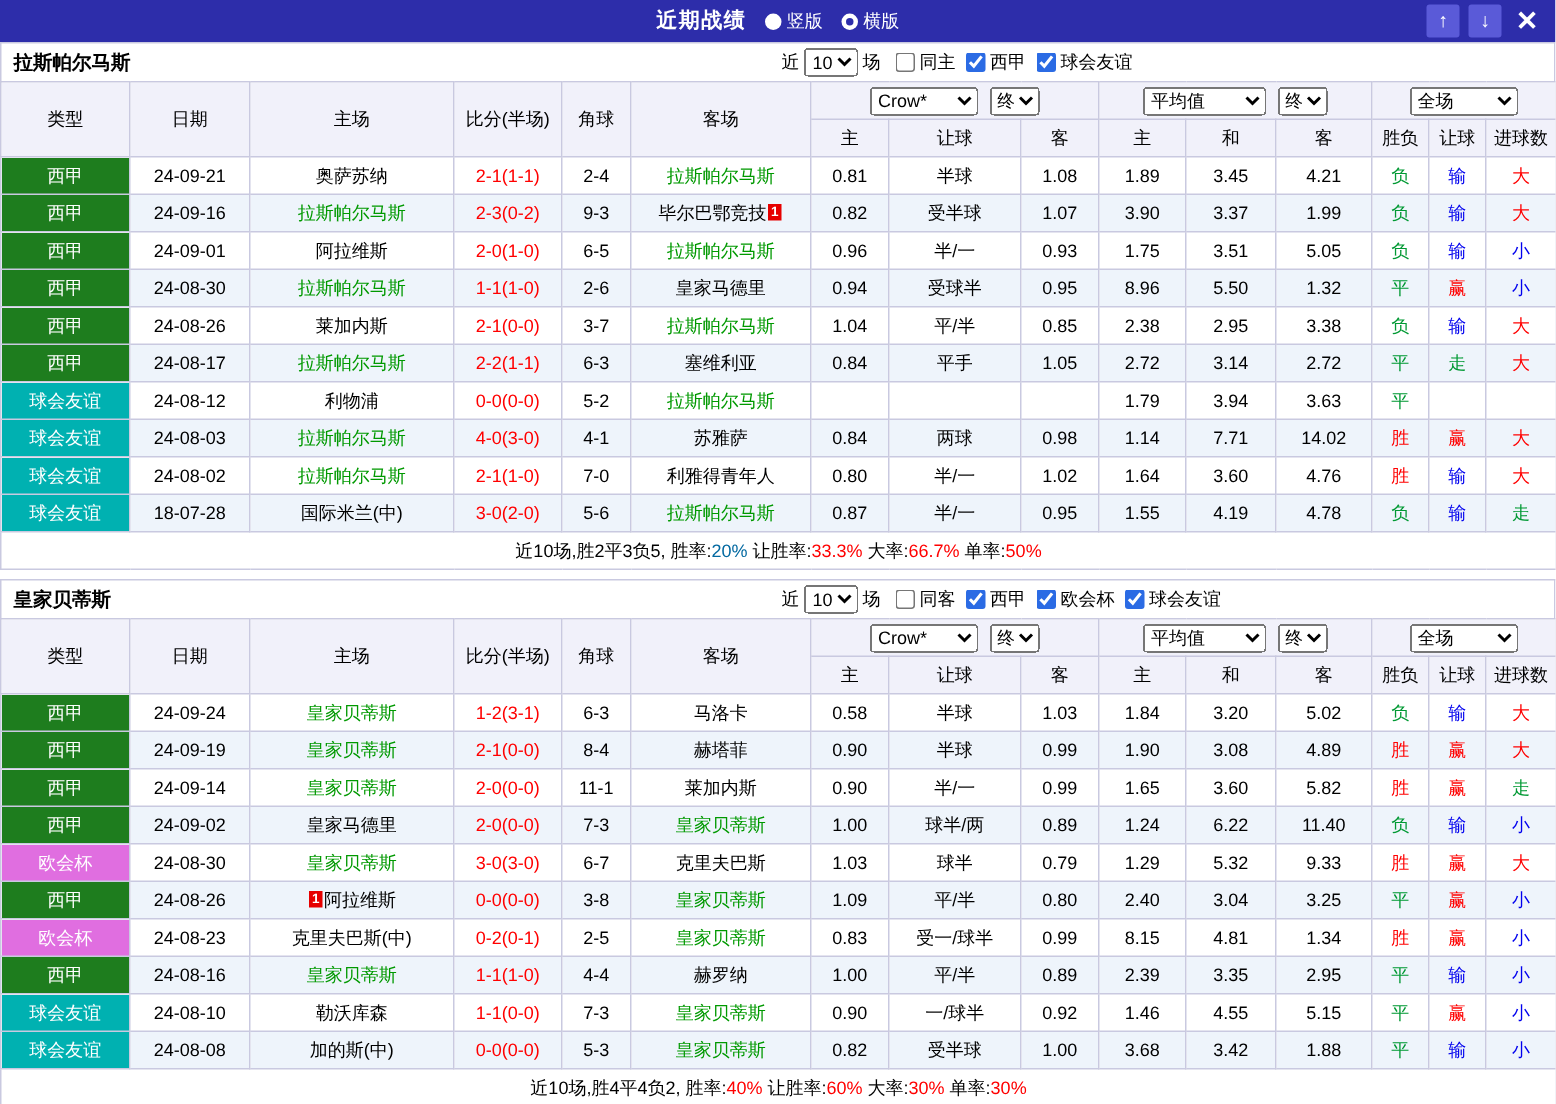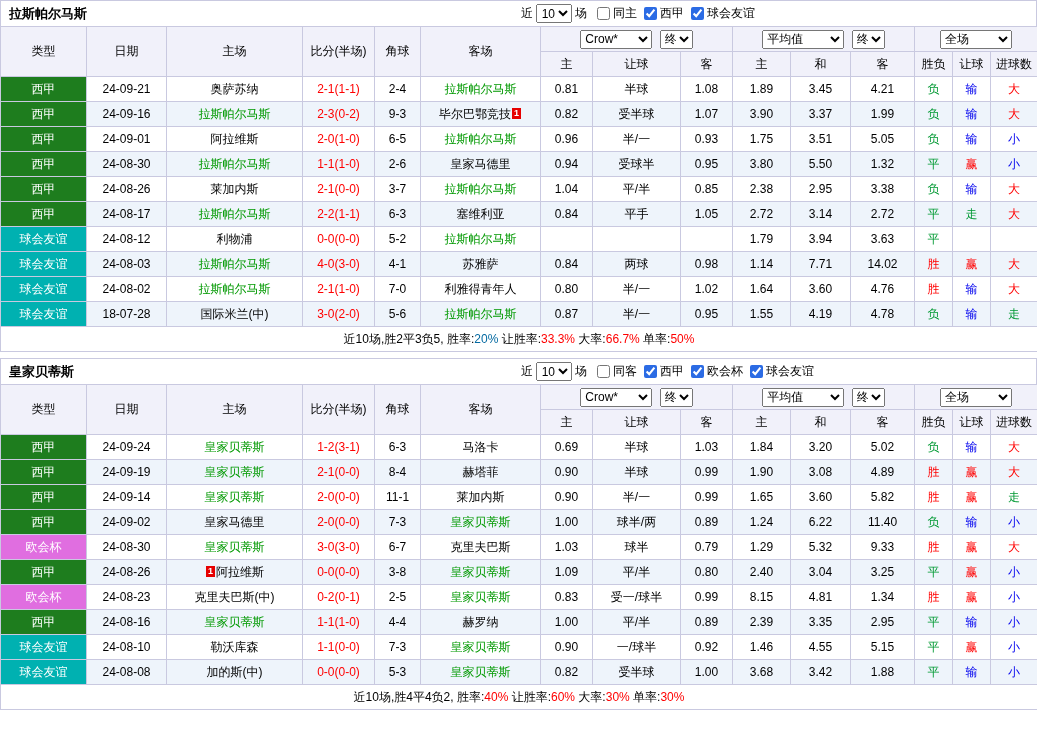--- a/index.html
+++ b/index.html
@@ -66,20 +66,38 @@
   }
   td.sumcell { height:24px; background:#fff; }
   .sum { text-align:center; }
   .gap { height:6px; background:#fff; }
 </style>
 </head>
 <body>
 
 <div class="page">
 
+  <div class="titlebar">
+    <div class="title-center">
+      <span class="win-title">近期战绩</span>
+      <label class="radio-opt">
+        <span class="radio-dot"></span>
+        <span>竖版</span>
+      </label>
+      <label class="radio-opt">
+        <span class="radio-dot sel"></span>
+        <span>横版</span>
+      </label>
+    </div>
+    <div class="tb-buttons">
+      <button class="tb-btn">↑</button>
+      <button class="tb-btn">↓</button>
+      <button class="tb-btn close">✕</button>
+    </div>
+  </div>
 
   <div class="section">
     <div class="section-header">
       <span class="team-title">拉斯帕尔马斯</span>
       <div class="filters-wrap">
         <span>近</span>
         <select><option>10</option></select>
         <span>场</span>
         <span class="filter-group"><label class="filter">
               <input type="checkbox" style="">
@@ -198,21 +216,21 @@
           <tr class="alt">
             <td class="type" style="background: rgb(30, 125, 30);">西甲</td>
             <td>24-08-30</td>
             <td class="team"><span style="color: rgb(0, 153, 0);">拉斯帕尔马斯</span></td>
             <td class="score">1-1(1-0)</td>
             <td>2-6</td>
             <td class="team"><span>皇家马德里</span></td>
             <td class="num">0.94</td>
             <td class="num">受球半</td>
             <td class="num">0.95</td>
-            <td class="num">3.80</td>
+            <td class="num">8.96</td>
             <td class="num">5.50</td>
             <td class="num">1.32</td>
             <td class="res" style="color: rgb(0, 153, 51);">平</td>
             <td class="res" style="color: rgb(255, 0, 0);">赢</td>
             <td class="res" style="color: rgb(0, 0, 238);">小</td>
           </tr>
           <tr>
             <td class="type" style="background: rgb(30, 125, 30);">西甲</td>
             <td>24-08-26</td>
             <td class="team"><span>莱加内斯</span></td>
@@ -400,21 +418,21 @@
         </tr>
       </thead>
       <tbody>
           <tr>
             <td class="type" style="background: rgb(30, 125, 30);">西甲</td>
             <td>24-09-24</td>
             <td class="team"><span style="color: rgb(0, 153, 0);">皇家贝蒂斯</span></td>
             <td class="score">1-2(3-1)</td>
             <td>6-3</td>
             <td class="team"><span>马洛卡</span></td>
-            <td class="num">0.69</td>
+            <td class="num">0.58</td>
             <td class="num">半球</td>
             <td class="num">1.03</td>
             <td class="num">1.84</td>
             <td class="num">3.20</td>
             <td class="num">5.02</td>
             <td class="res" style="color: rgb(0, 153, 51);">负</td>
             <td class="res" style="color: rgb(0, 0, 238);">输</td>
             <td class="res" style="color: rgb(255, 0, 0);">大</td>
           </tr>
           <tr class="alt">

